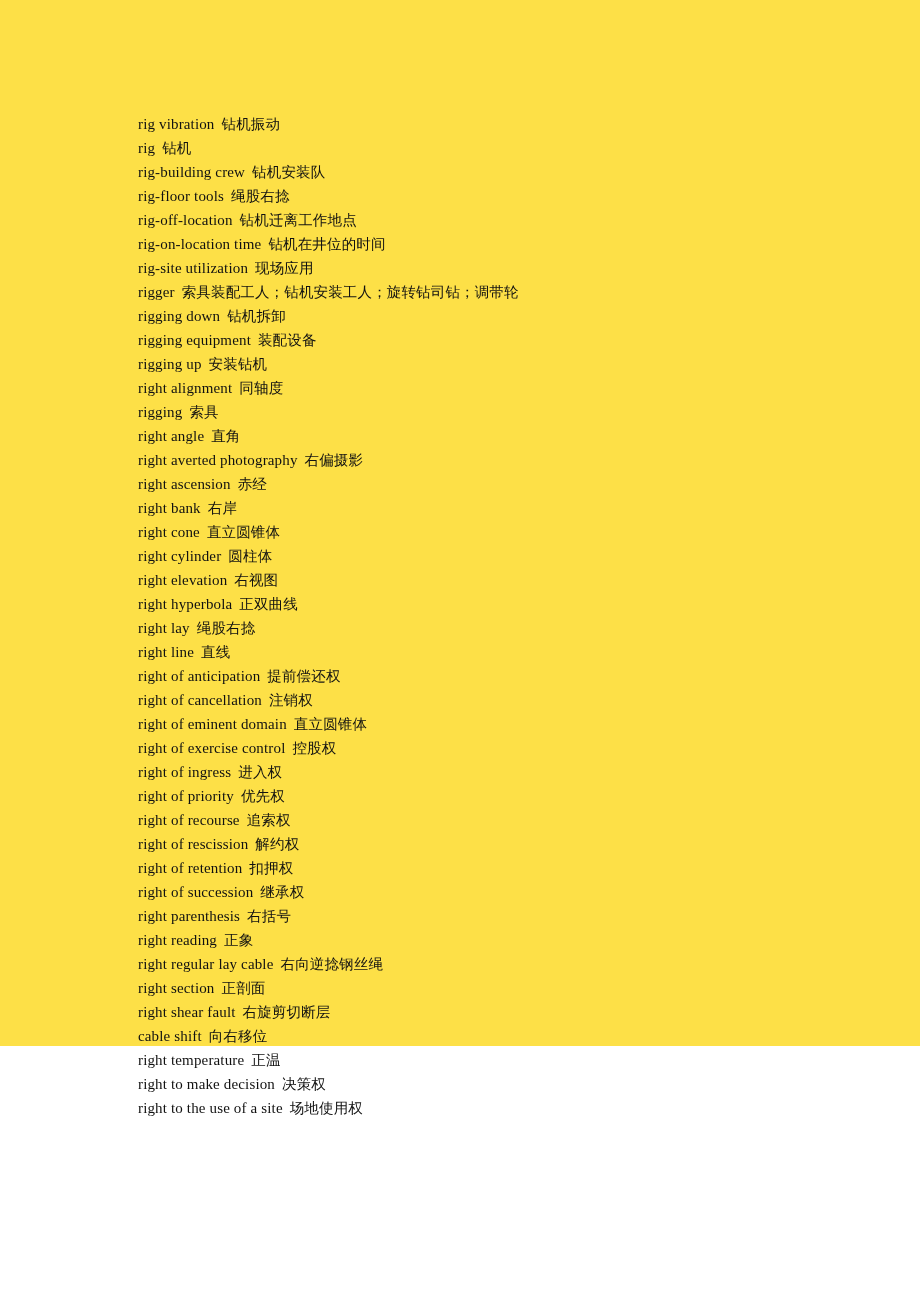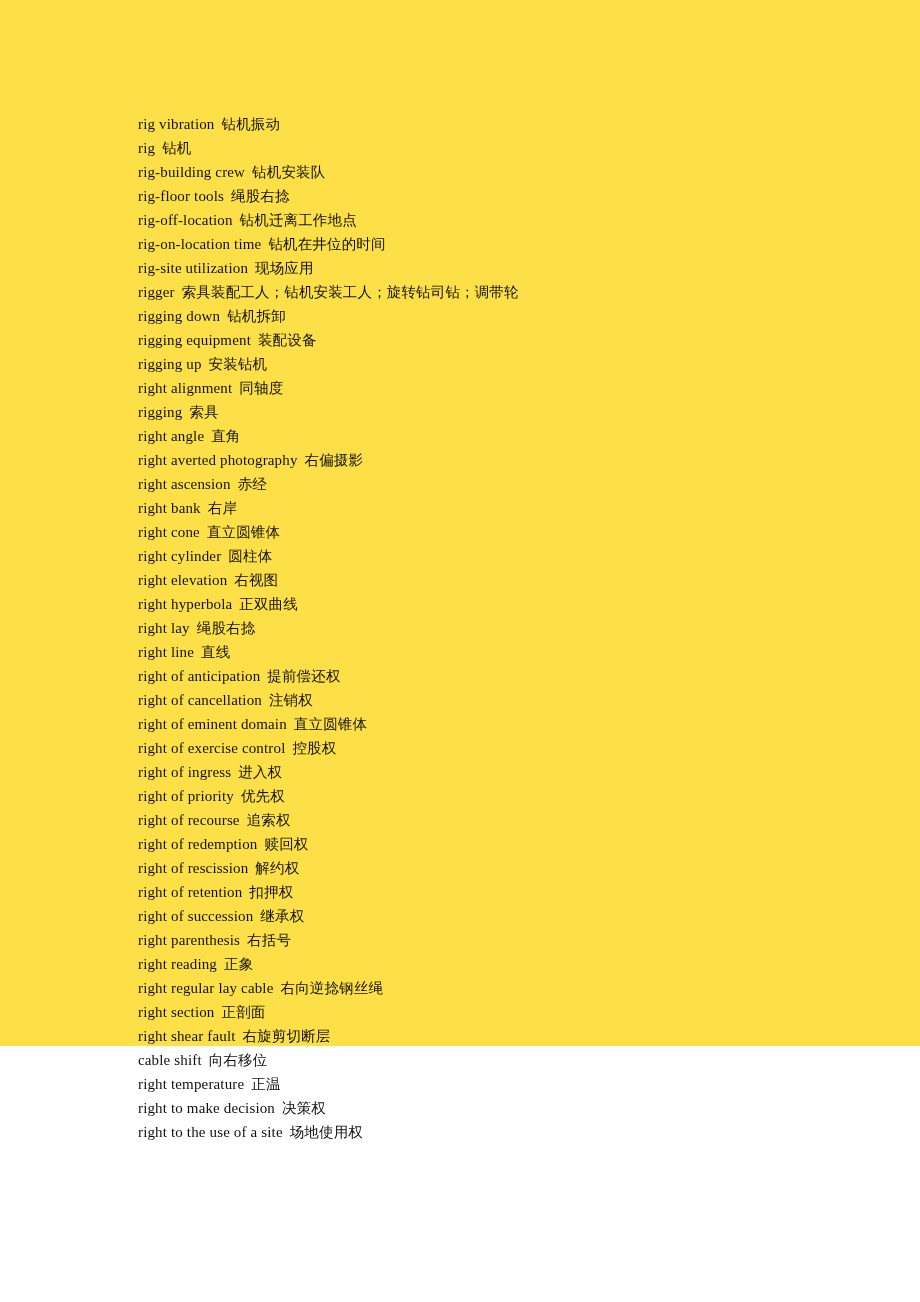--- a/index.html
+++ b/index.html
@@ -74,21 +74,20 @@
       <div class="entry"><span class="term">right hyperbola</span><span class="gloss">正双曲线</span></div>
       <div class="entry"><span class="term">right lay</span><span class="gloss">绳股右捻</span></div>
       <div class="entry"><span class="term">right line</span><span class="gloss">直线</span></div>
       <div class="entry"><span class="term">right of anticipation</span><span class="gloss">提前偿还权</span></div>
       <div class="entry"><span class="term">right of cancellation</span><span class="gloss">注销权</span></div>
       <div class="entry"><span class="term">right of eminent domain</span><span class="gloss">直立圆锥体</span></div>
       <div class="entry"><span class="term">right of exercise control</span><span class="gloss">控股权</span></div>
       <div class="entry"><span class="term">right of ingress</span><span class="gloss">进入权</span></div>
       <div class="entry"><span class="term">right of priority</span><span class="gloss">优先权</span></div>
       <div class="entry"><span class="term">right of recourse</span><span class="gloss">追索权</span></div>
-      <div class="entry"><span class="term">right of redemption</span><span class="gloss">赎回权</span></div>
       <div class="entry"><span class="term">right of rescission</span><span class="gloss">解约权</span></div>
       <div class="entry"><span class="term">right of retention</span><span class="gloss">扣押权</span></div>
       <div class="entry"><span class="term">right of succession</span><span class="gloss">继承权</span></div>
       <div class="entry"><span class="term">right parenthesis</span><span class="gloss">右括号</span></div>
       <div class="entry"><span class="term">right reading</span><span class="gloss">正象</span></div>
       <div class="entry"><span class="term">right regular lay cable</span><span class="gloss">右向逆捻钢丝绳</span></div>
       <div class="entry"><span class="term">right section</span><span class="gloss">正剖面</span></div>
       <div class="entry"><span class="term">right shear fault</span><span class="gloss">右旋剪切断层</span></div>
       <div class="entry"><span class="term">cable shift</span><span class="gloss">向右移位</span></div>
       <div class="entry"><span class="term">right temperature</span><span class="gloss">正温</span></div>

